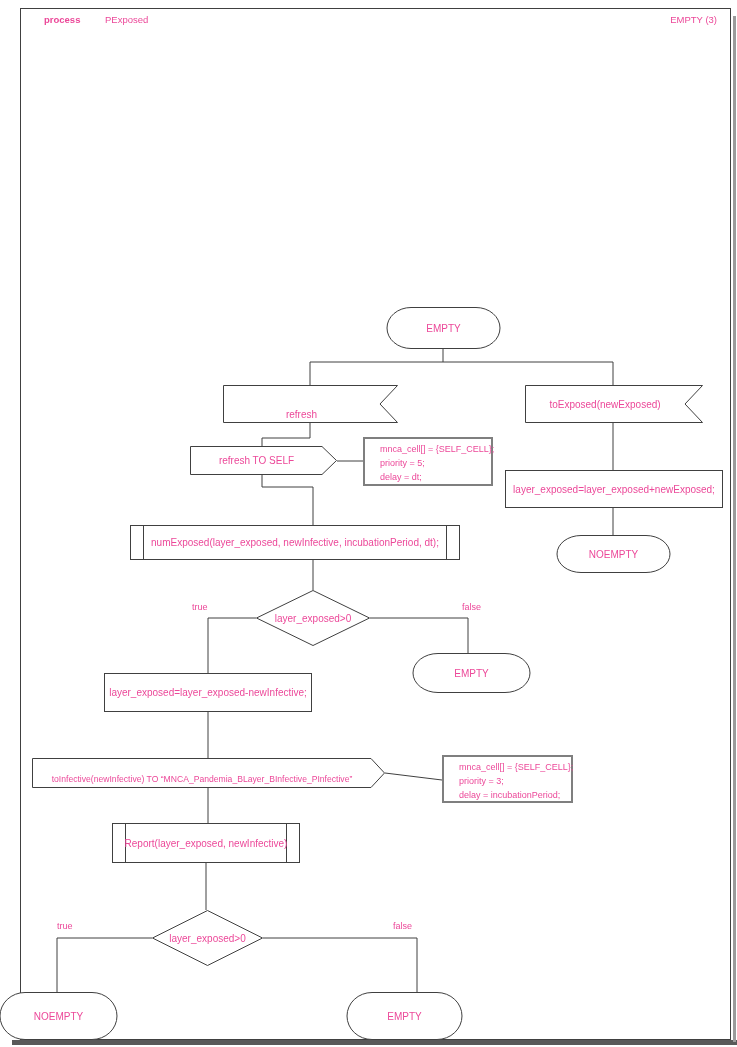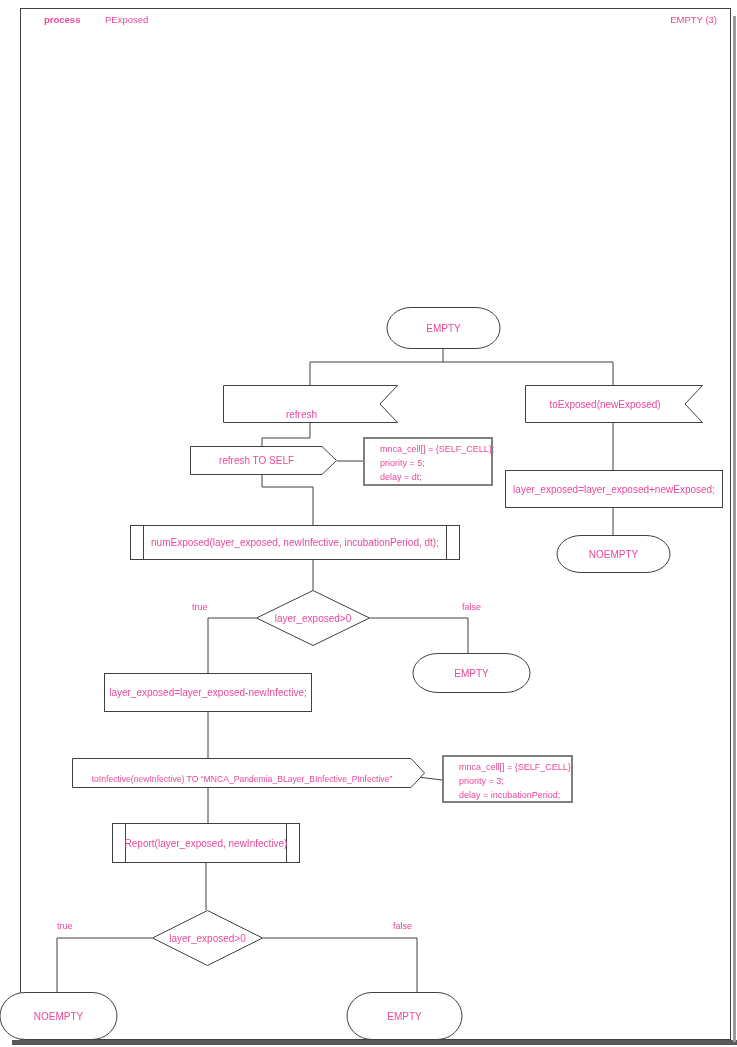--- a/index.html
+++ b/index.html
@@ -132,21 +132,21 @@
     <span class="lbl">EMPTY</span>
   </div>
 
   <div class="node" style="left:104px;top:673px;width:208px;height:39px;">
     <svg width="208" height="39">
         <rect class="shp" x="0.5" y="0.5" width="207" height="38"></rect>
       </svg>
     <span class="lbl">layer_exposed=layer_exposed-newInfective;</span>
   </div>
 
-  <div class="node" style="left:32px;top:758px;width:353px;height:44px;margin-left:40px;">
+  <div class="node" style="left:32px;top:758px;width:353px;height:44px;">
     <svg width="353" height="30">
         <polygon class="shp" points="0.5,0.5 339,0.5 352.5,15 339,29.5 0.5,29.5"></polygon>
       </svg>
     <span class="lbl lbl-sm" style="padding-right:13px;">toInfective(newInfective) TO “MNCA_Pandemia_BLayer_BInfective_PInfective”</span>
   </div>
 
   <div class="notebox" style="left:442px;top:755px;width:131px;height:48px;">
     <div>mnca_cell[] = {SELF_CELL};</div>
     <div>priority = 3;</div>
     <div>delay = incubationPeriod;</div>

